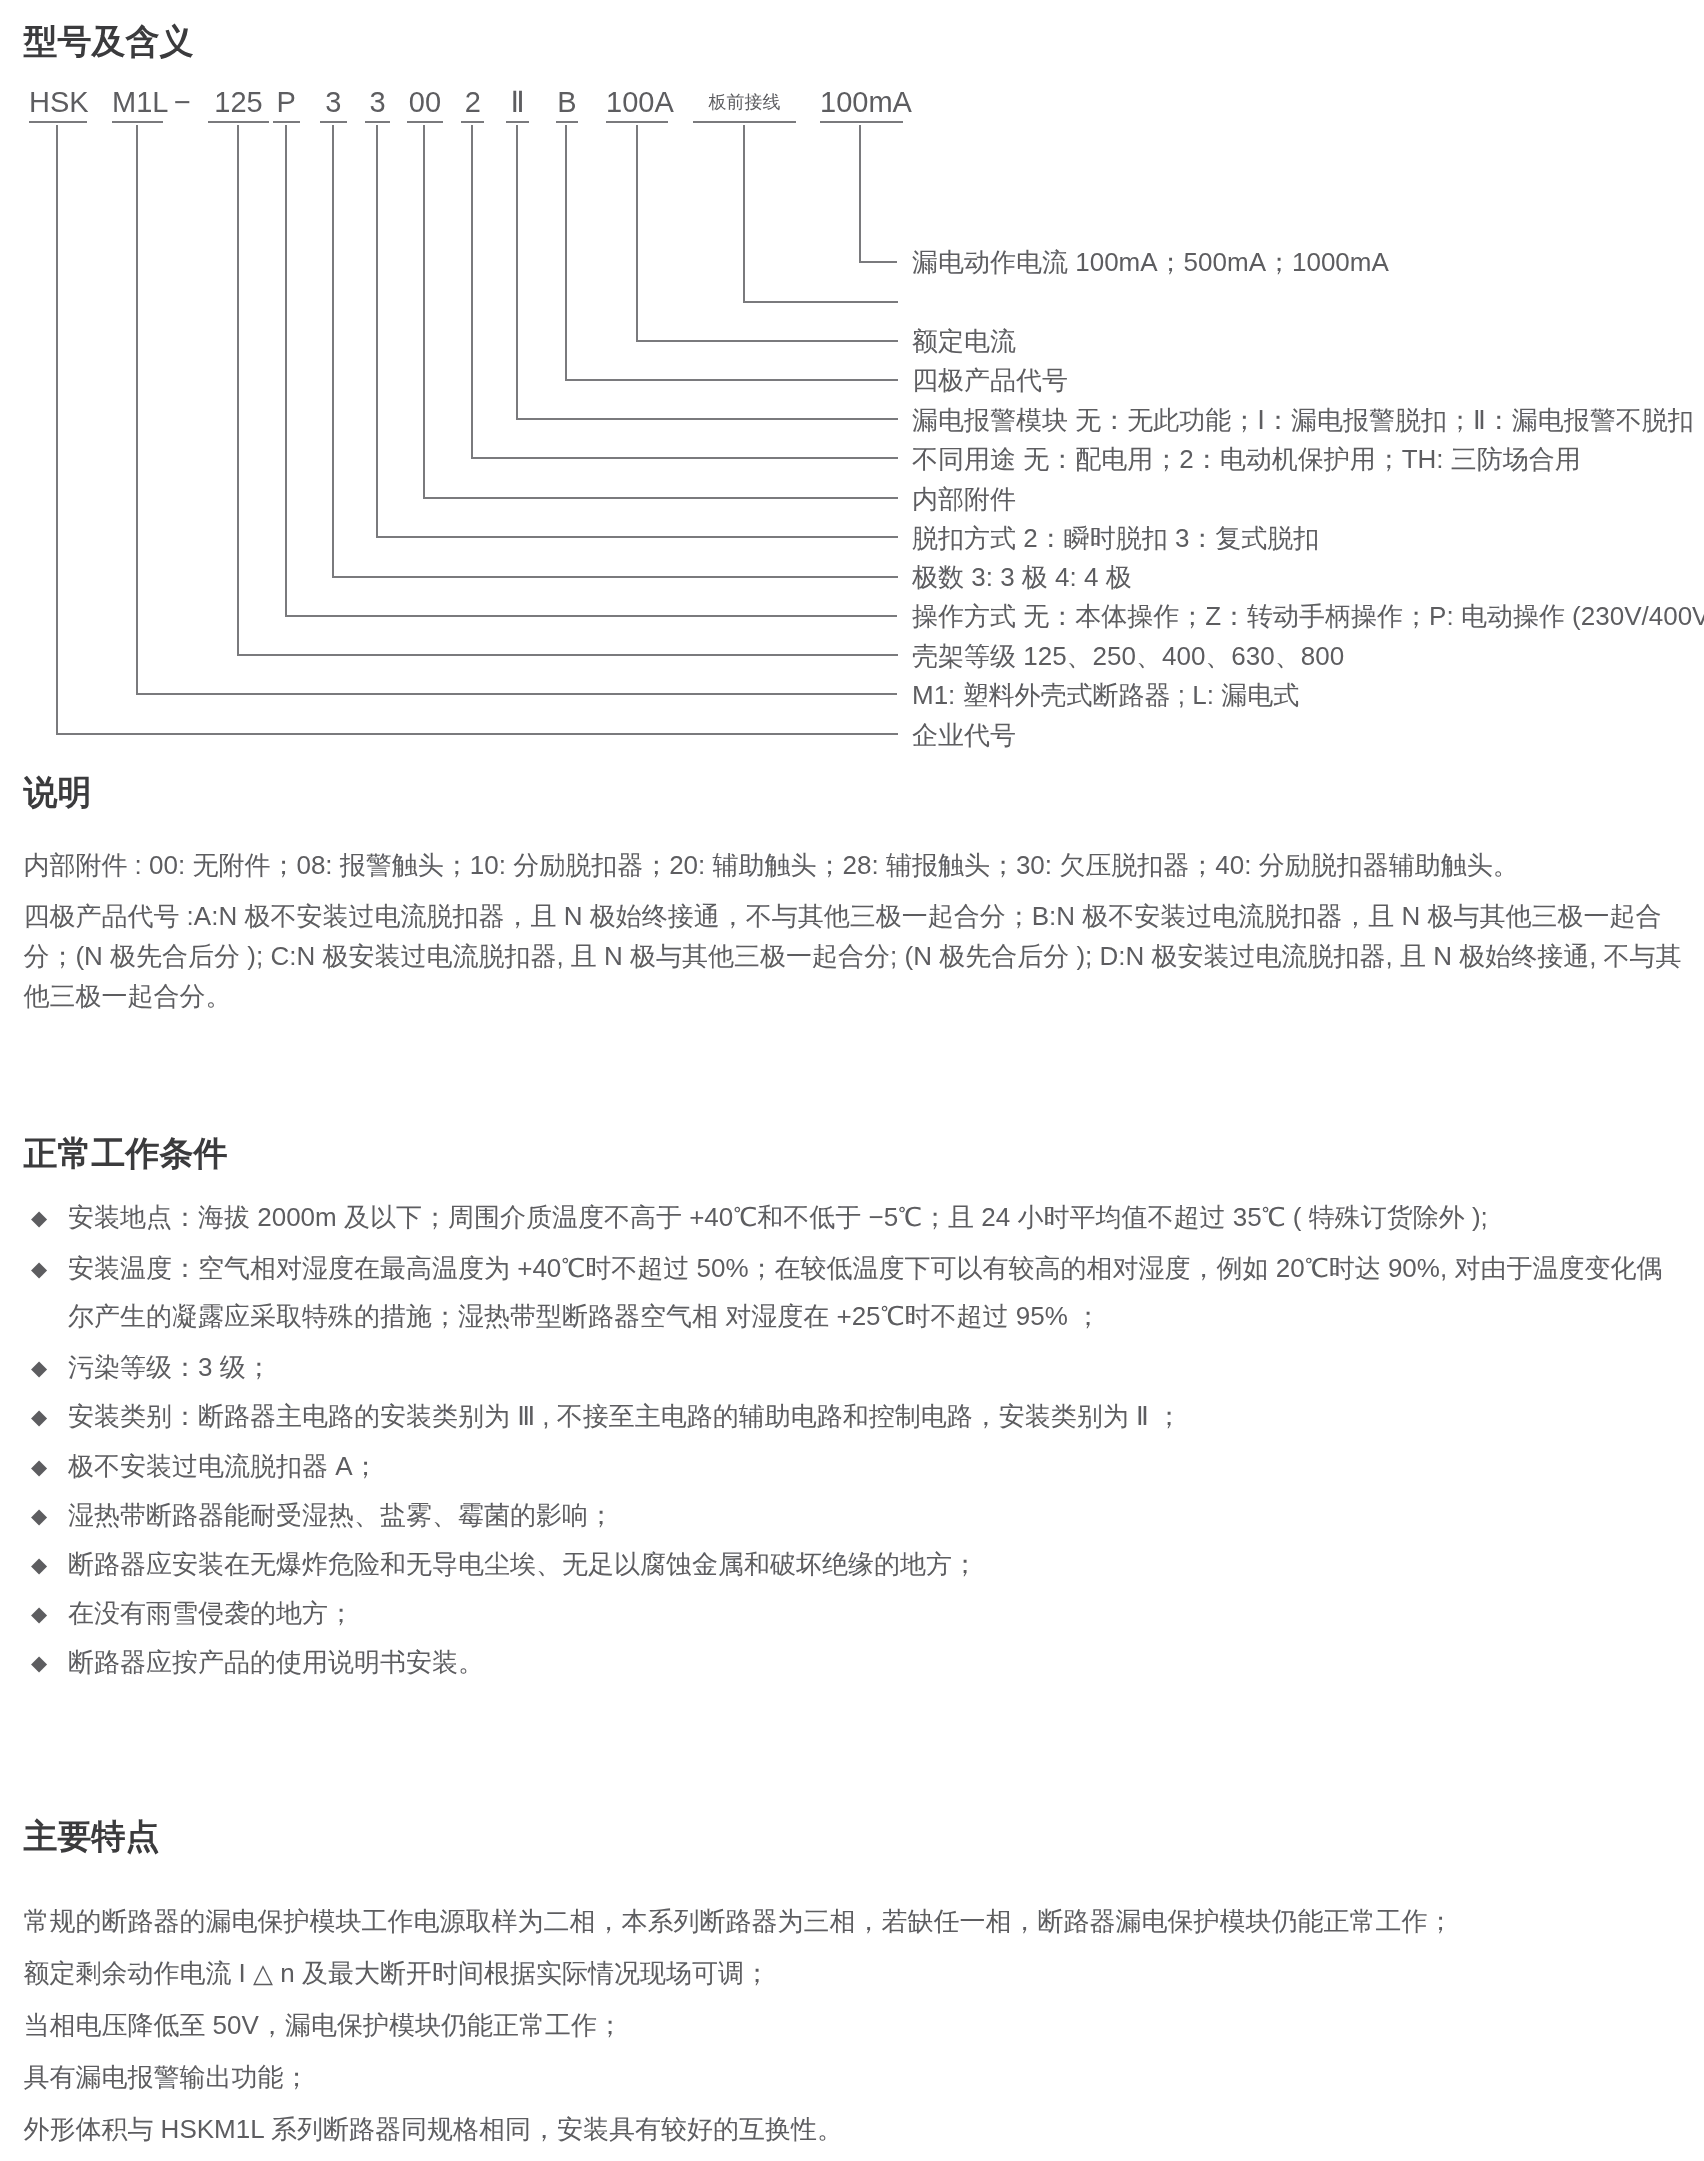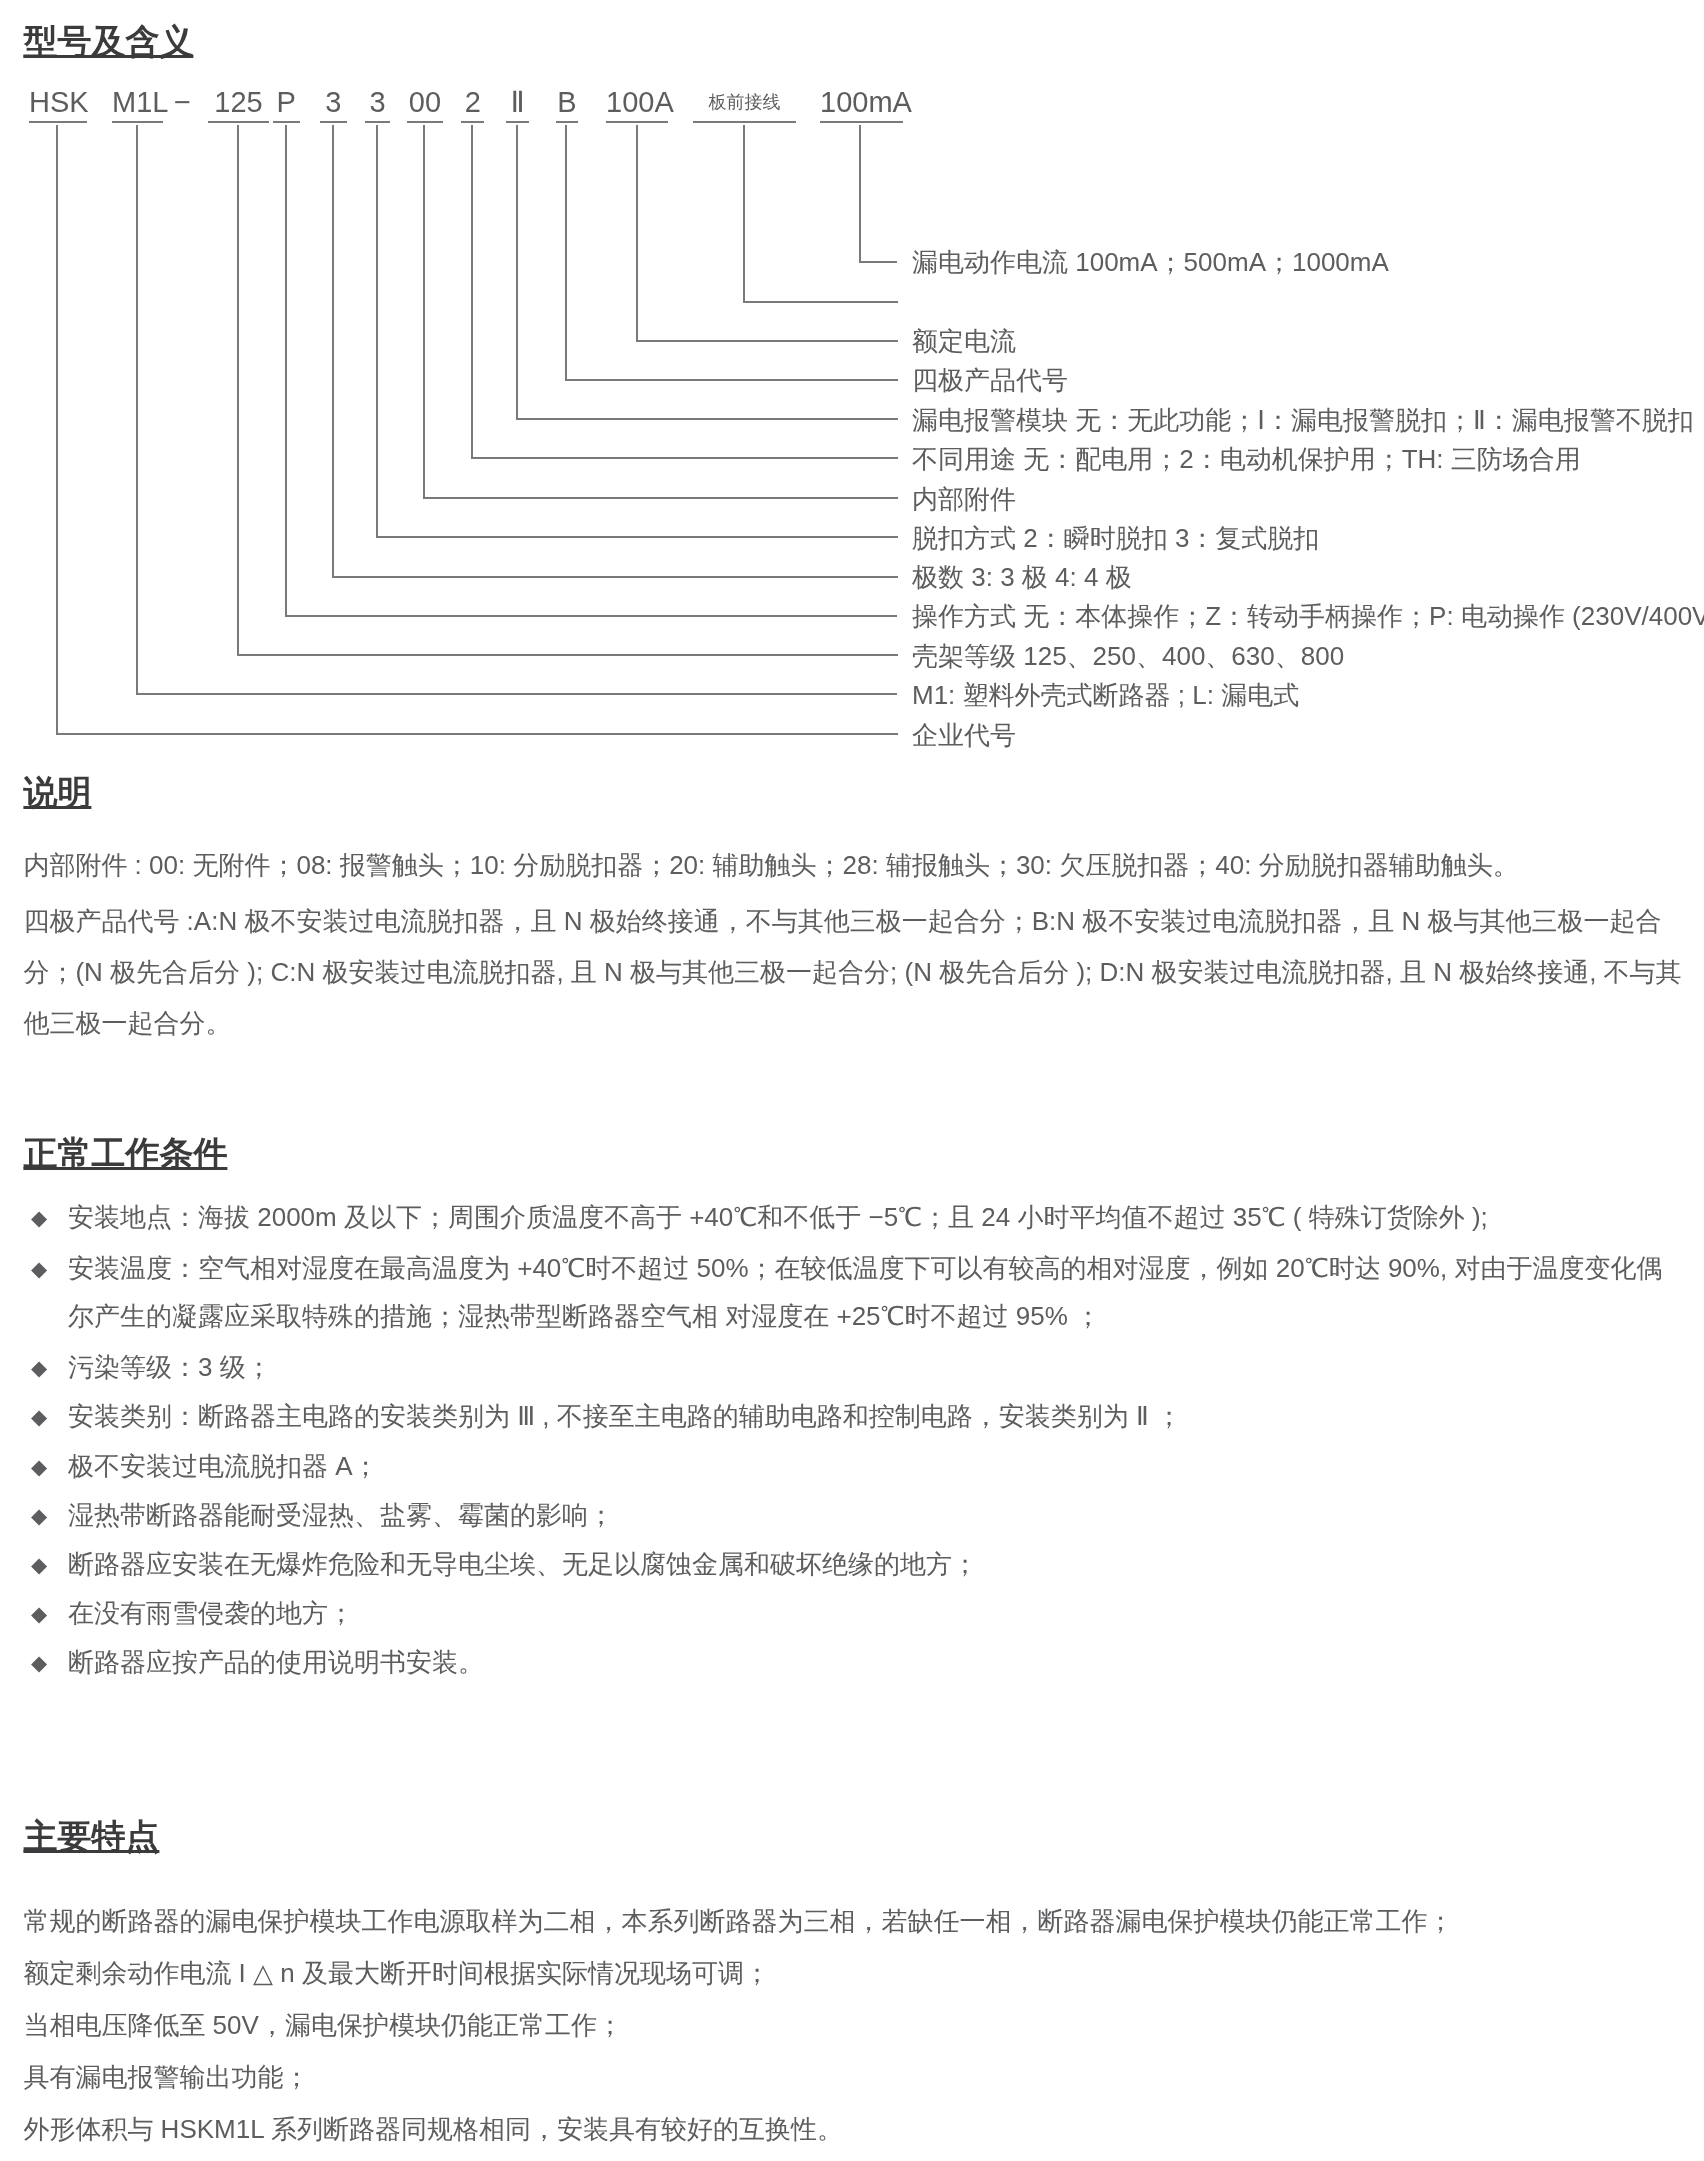--- a/index.html
+++ b/index.html
@@ -9,21 +9,21 @@
     --bg:#ffffff;
   }
   html,body{margin:0;padding:0;background:var(--bg);}
   .page{
     position:relative;width:1705px;height:2161px;background:var(--bg);
     font-family:"Liberation Sans", sans-serif;color:var(--text);
     overflow:hidden;
   }
   .h{
     position:absolute;left:23.4px;font-size:34px;font-weight:bold;
-    color:var(--heading);white-space:nowrap;text-decoration:underline;
+    color:var(--heading);white-space:nowrap;
   }
   
   .seg{
     position:absolute;top:81px;height:42px;line-height:42px;
     text-align:center;font-size:29px;color:var(--text);
     border-bottom:2.3px solid var(--line);white-space:nowrap;
     box-sizing:border-box;
   }
   .seg.cjk{font-size:18px;}
   .seg.nounder{border-bottom:none;}
@@ -34,21 +34,21 @@
     border-bottom:2.3px solid var(--line);
   }
   .dlabel{
     position:absolute;left:912px;font-size:26px;line-height:34px;
     color:var(--text);white-space:nowrap;
   }
   .para{
     position:absolute;left:23.4px;width:1661px;
     font-size:26px;line-height:34px;color:var(--text);
   }
-  .para.wrap{line-height:51px;}
+  .para.wrap{line-height:40px;}
   .bullet{
     position:absolute;left:31px;width:1636px;
     font-size:26px;line-height:48px;color:var(--text);
   }
   .diamond{
     position:absolute;left:0;top:0.8px;font-size:21px;color:var(--text);
   }
   .btext{display:block;padding-left:37px;}
 </style>
 </head>

